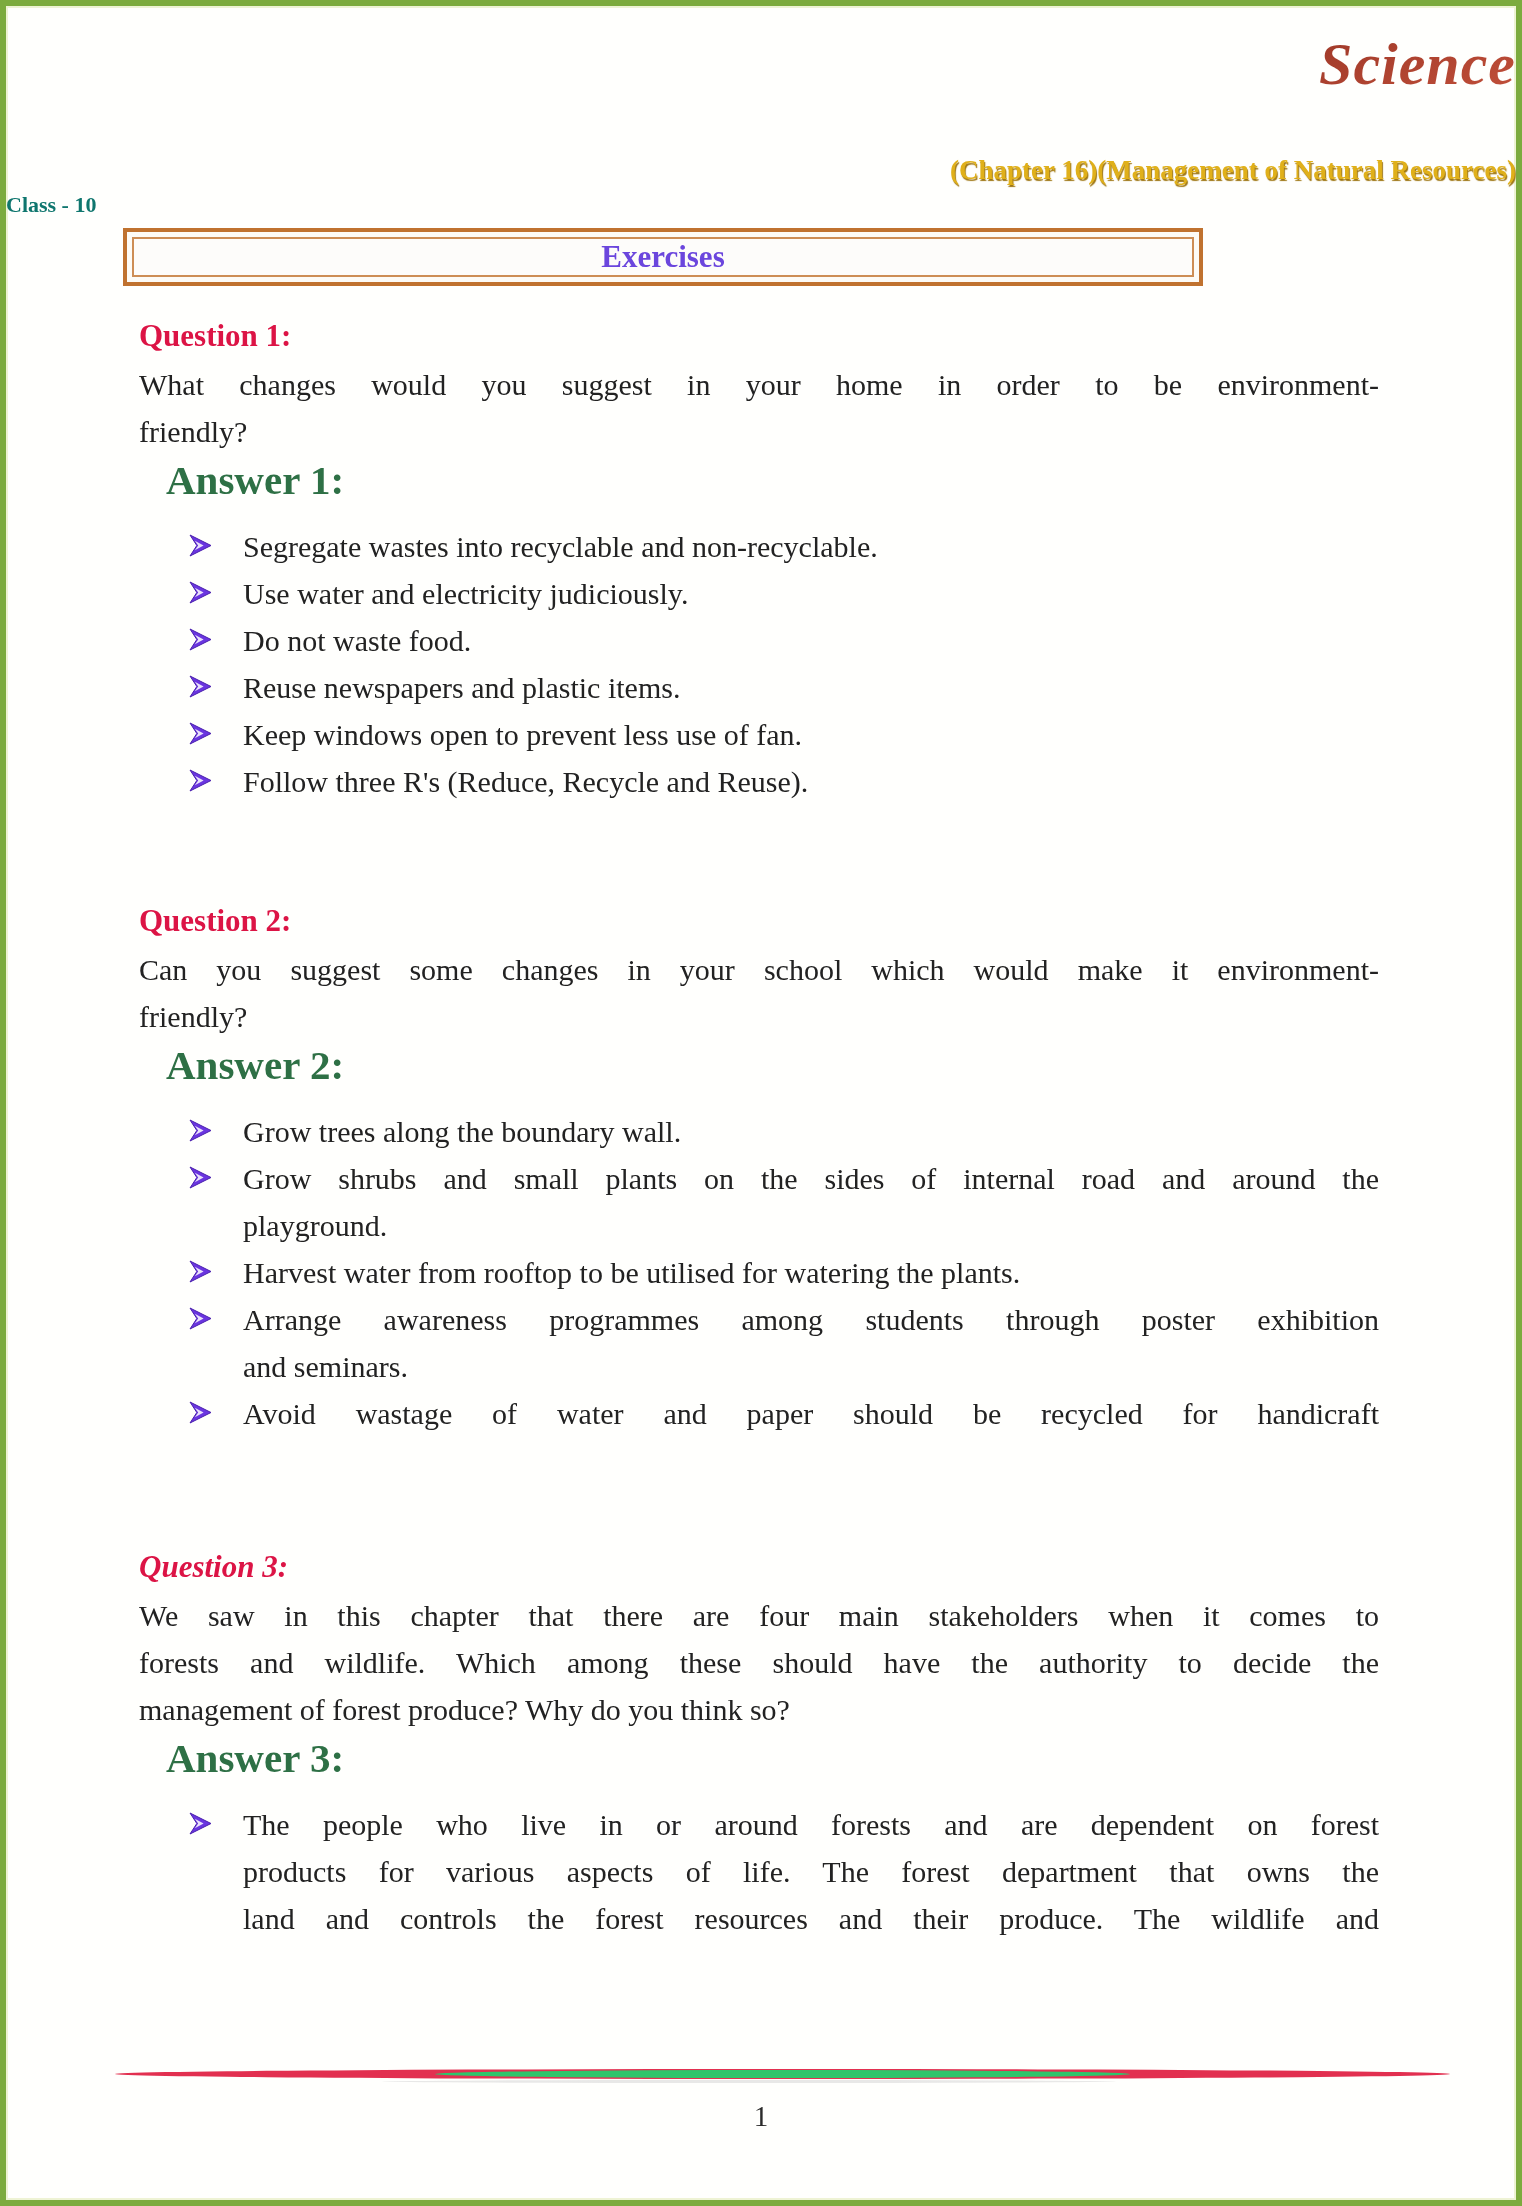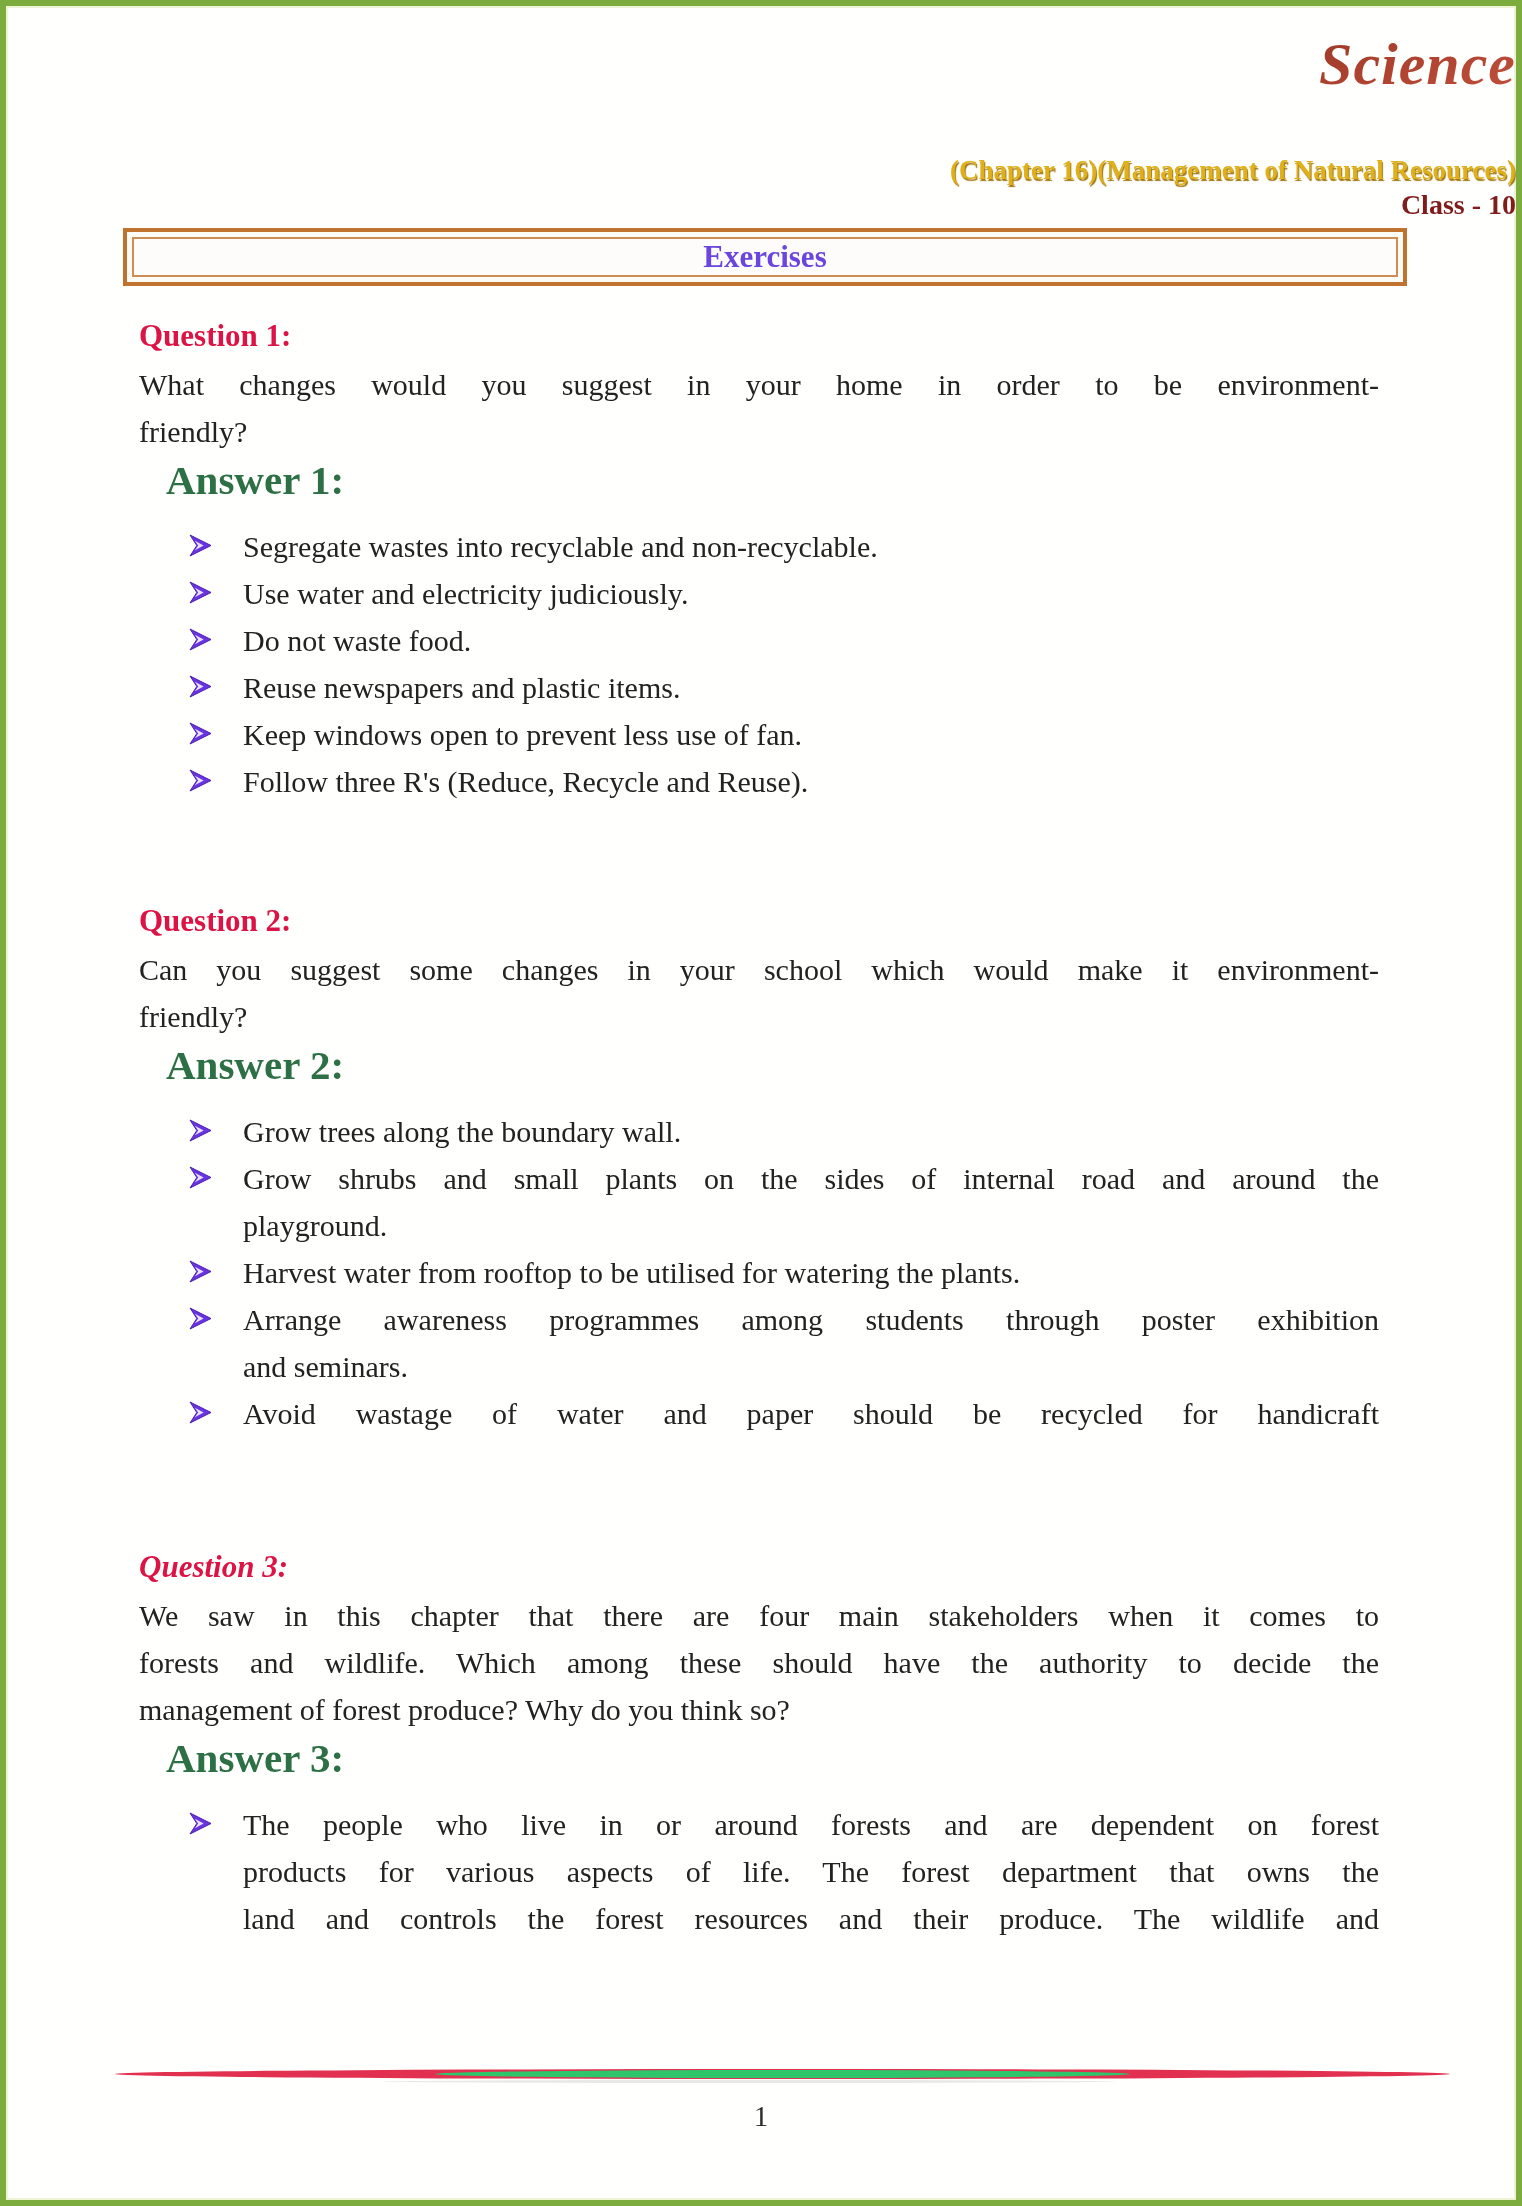--- a/index.html
+++ b/index.html
@@ -41,30 +41,30 @@
     margin-top: 54px;
     text-align: right;
     font-size: 27px;
     line-height: 32px;
     font-weight: bold;
     color: #e0b01a;
     text-shadow: 1px 2px 1px #9f7714;
   }
   .class-line {
     margin-top: 3px;
-    text-align: right;
-    font-size: 28px;
+    text-align: left;
+    font-size: 22px;
     line-height: 32px;
     font-weight: bold;
-    color: #7f1d1d;
+    color: #0f766e;
   }
   .exercises-box {
     box-sizing: border-box;
     margin: 7px 0 0 117px;
-    width: 1284px;
+    width: 1080px;
     height: 58px;
     border: 4px solid #c0722f;
     box-shadow: inset 0 0 0 5px #fdfbf6, inset 0 0 0 7px #cd8d55;
     display: flex;
     align-items: center;
     justify-content: center;
     background: #fdfcfa;
   }
   .exercises-heading {
     font-size: 31px;

